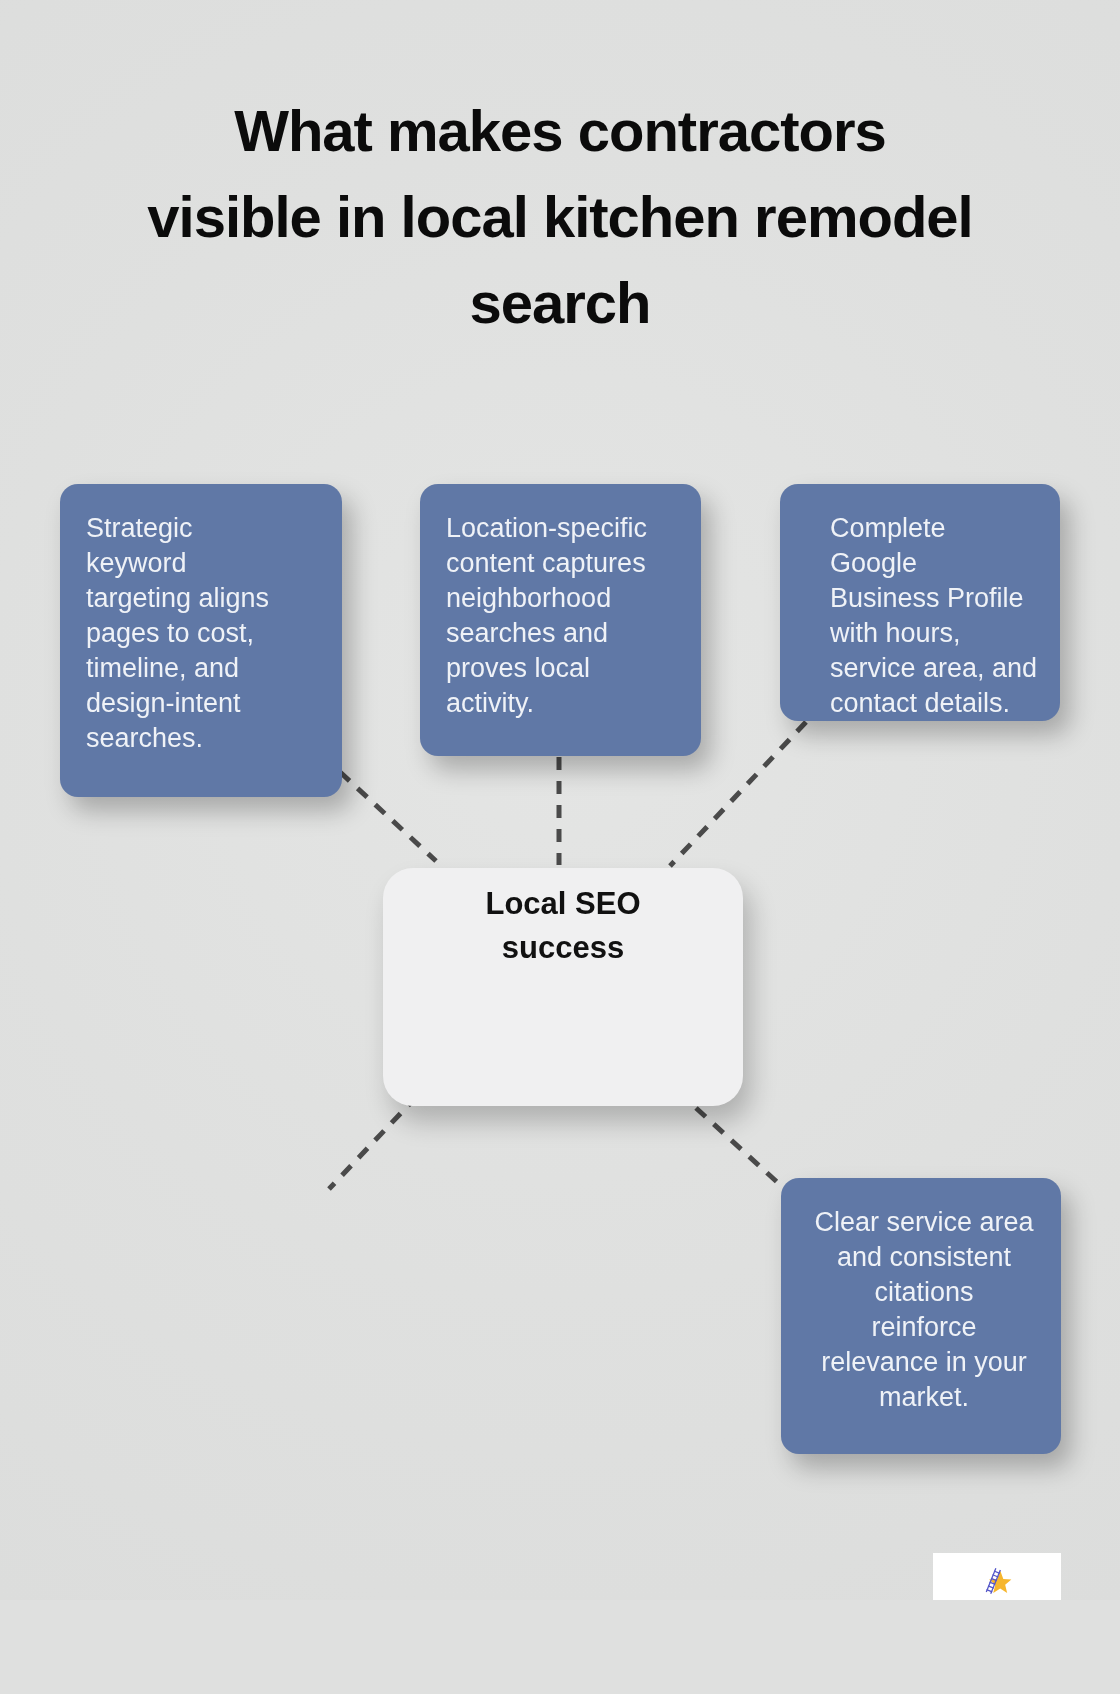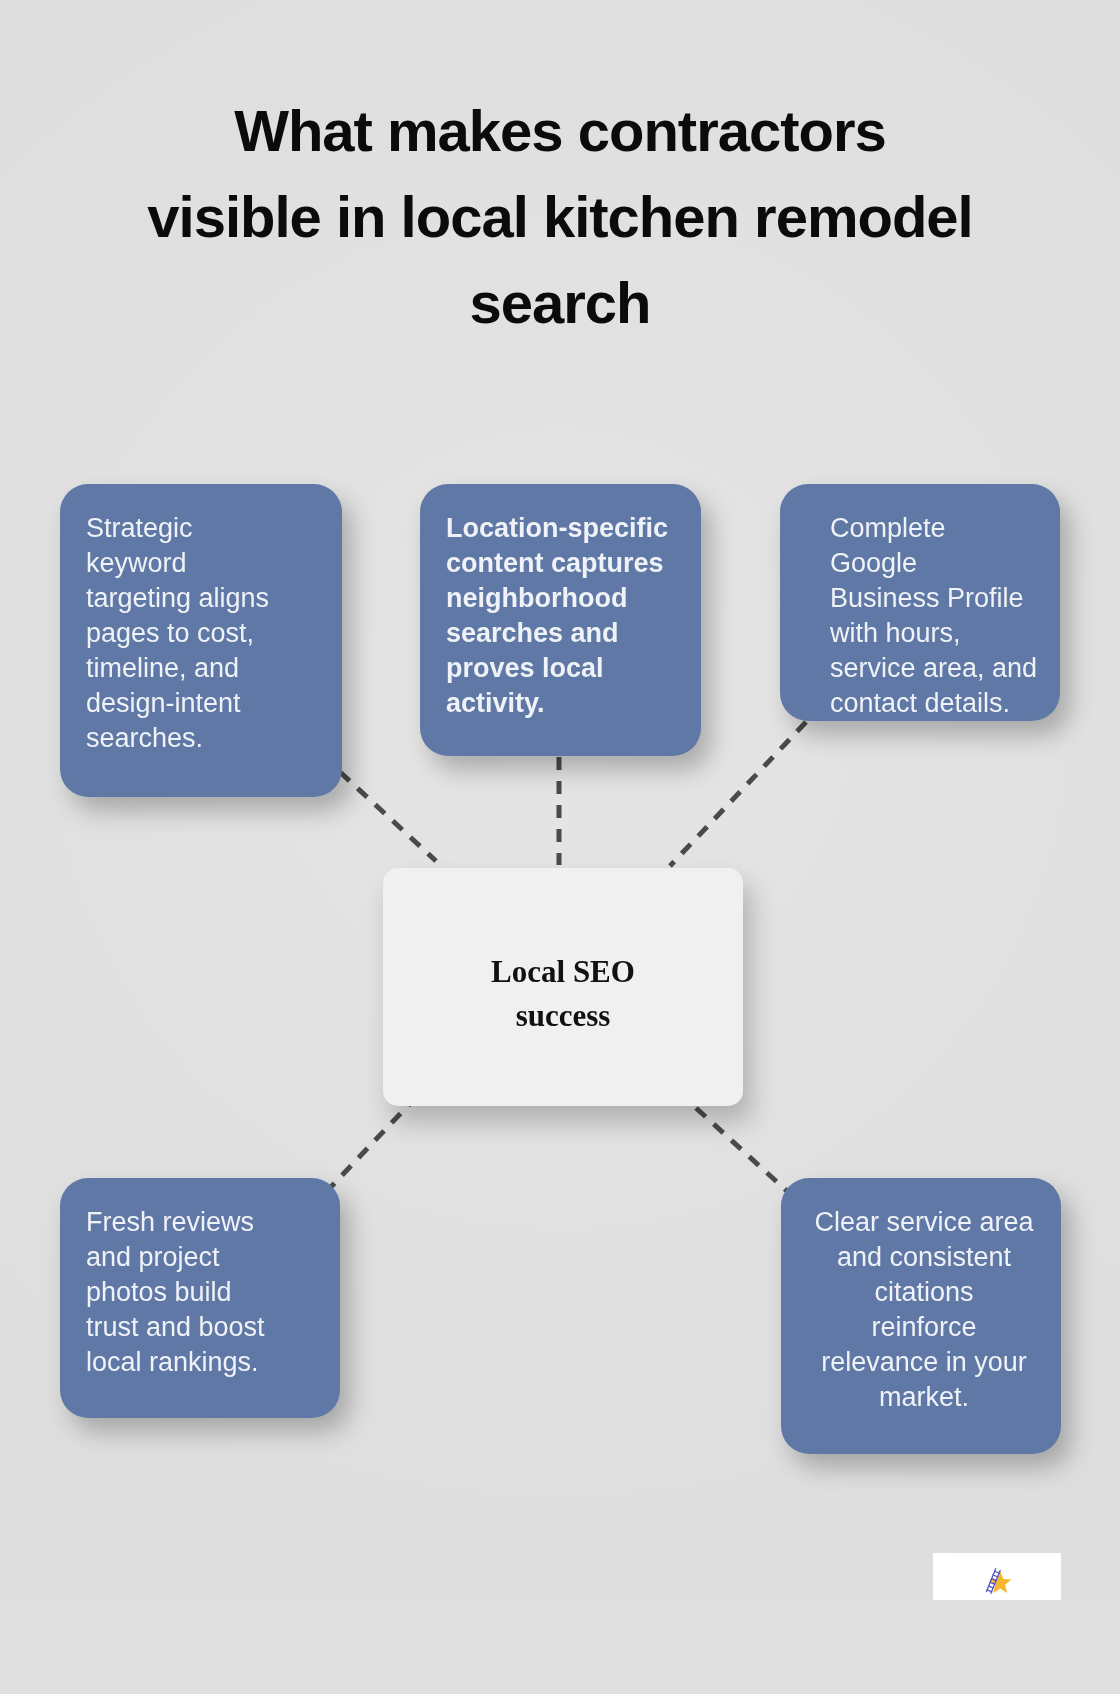--- a/index.html
+++ b/index.html
@@ -29,48 +29,47 @@
   .connectors {
     position: absolute;
     left: 0; top: 0;
     width: 1120px; height: 1694px;
     pointer-events: none;
   }
 
   .node {
     position: absolute;
     background: #6078a6;
-    border-radius: 28px;
+    border-radius: 18px;
     box-shadow: 10px 14px 24px rgba(0,0,0,0.25);
   }
   .node-text {
     padding: 27px 20px 0 26px;
     font-size: 27px;
     line-height: 35px;
     color: #eff2f7;
     white-space: pre-line;
   }
 
   .node-1 { left: 60px;  top: 484px;  width: 282px; height: 313px; }
-  .node-2 { left: 420px; top: 484px;  width: 281px; height: 272px; font-weight: bold; }
+  .node-2 { left: 420px; top: 484px;  width: 281px; height: 272px; }
   .node-3 { left: 780px; top: 484px;  width: 280px; height: 237px; padding-left: 24px; }
   .node-4 { left: 60px;  top: 1178px; width: 280px; height: 240px; }
   .node-5 { left: 781px; top: 1178px; width: 280px; height: 276px; text-align: center; }
 
   .center-node {
     position: absolute;
     left: 383px; top: 868px;
     width: 360px; height: 238px;
     background: #f0f0f1;
-    border-radius: 15px;
+    border-radius: 30px;
     box-shadow: 8px 16px 26px rgba(0,0,0,0.22);
     display: flex;
-    align-items: center;
+    align-items: flex-start;
     justify-content: center;
-    font-family: Liberation Serif, serif;
   }
   .center-label {
     font-size: 31px;
     line-height: 44px;
     font-weight: 700;
     color: #111111;
     text-align: center;
     white-space: pre-line;
     padding-top: 14px;
   }
@@ -140,27 +139,20 @@
   </div>
 
   <div class="node node-3">
     <div class="node-text">Complete Google
 Business Profile
 with hours,
 service area, and
 contact details.</div>
   </div>
 
-  <div class="node node-4">
-    <div class="node-text">Fresh reviews
-and project
-photos build
-trust and boost
-local rankings.</div>
-  </div>
 
   <div class="node node-5">
     <div class="node-text">Clear service area
 and consistent
 citations
 reinforce
 relevance in your
 market.</div>
   </div>
 

